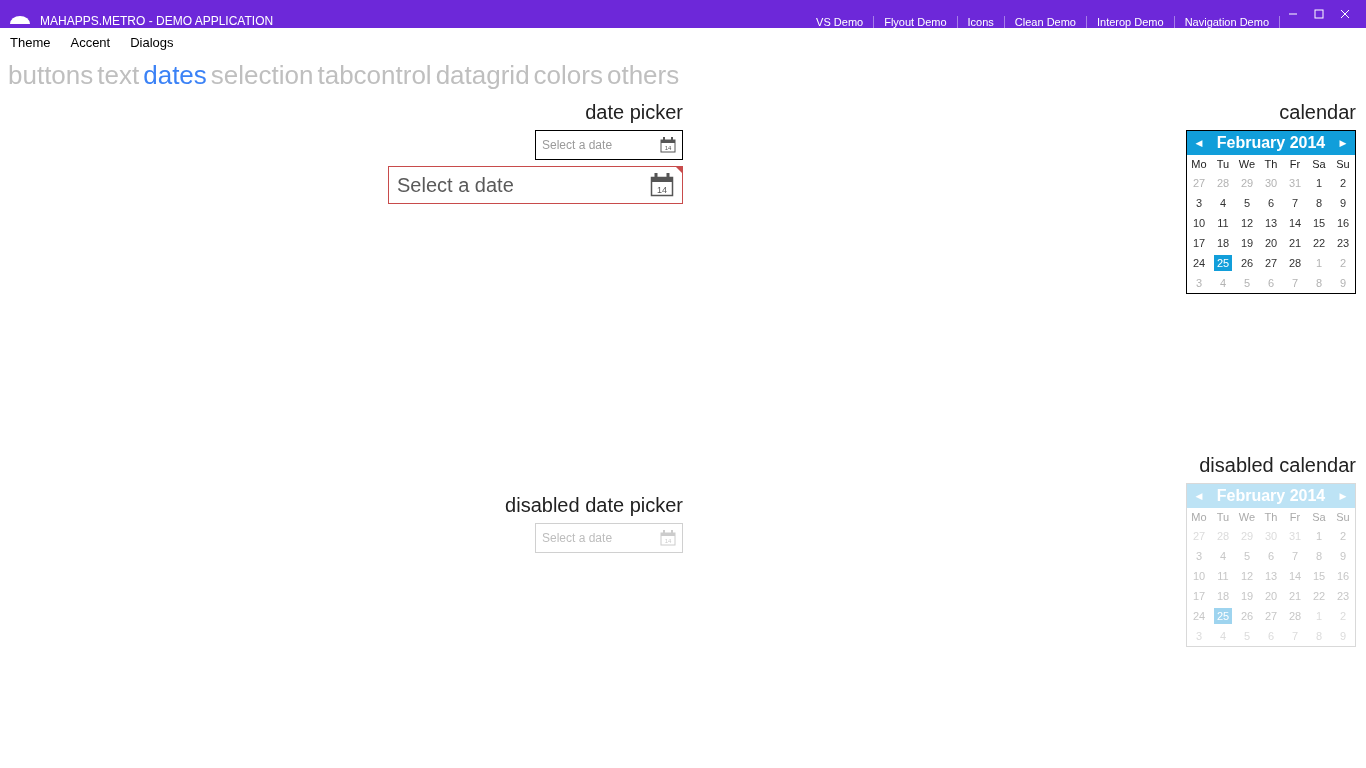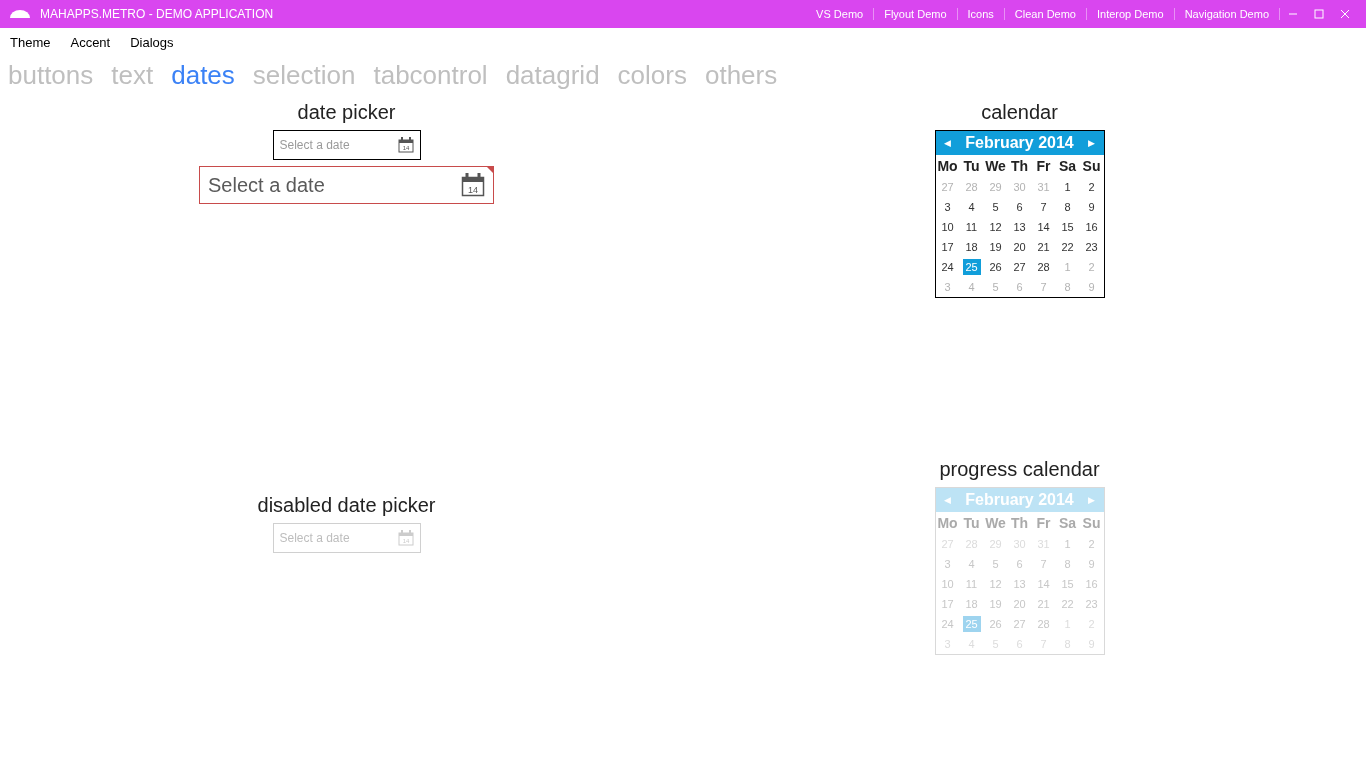--- a/index.html
+++ b/index.html
@@ -1,48 +1,48 @@
 <!DOCTYPE html>
 <html><head>
 <meta charset="utf-8">
 <style>
 *{box-sizing:border-box;margin:0;padding:0;font-family:"Segoe UI",Arial,sans-serif}
 body{width:1366px;height:768px;background:#fff;overflow:hidden}
-.titlebar{height:28px;background:#d946ef;color:#fff;display:flex;align-items:center;padding:0 8px;font-size:12px}
+.titlebar{height:28px;background:#6d28d9;color:#fff;display:flex;align-items:flex-end;padding:0 8px;font-size:12px}
 .titlebar .logo{width:24px;height:16px;margin-right:8px;position:relative}
 .titlebar .logo::before{content:"";position:absolute;width:20px;height:8px;background:#fff;border-radius:50% 50% 0 0/100% 100% 0 0;top:4px;left:2px}
 .titlebar .title{flex:0 0 auto}
 .titlebar .spacer{flex:1}
 .titlebar .tlink{padding:0 10px;border-right:1px solid rgba(255,255,255,0.4);font-size:11px;cursor:pointer}
 .titlebar .tlink:last-of-type{border-right:none}
 .winbtn{width:26px;height:28px;display:flex;align-items:center;justify-content:center;cursor:pointer}
 .winbtn svg{width:10px;height:10px;stroke:#fff;fill:none;stroke-width:1}
 .menubar{height:28px;display:flex;align-items:center;padding-left:0;font-size:13px;color:#000}
 .menubar .mitem{padding:4px 10px;cursor:pointer}
-.tabstrip{display:flex;align-items:baseline;padding:4px 8px 10px 8px;gap:18px}
+.tabstrip{display:flex;align-items:baseline;padding:4px 8px 10px 8px;gap:4px}
 .tabstrip .tab{font-size:26px;font-weight:300;color:#bfbfbf;cursor:pointer}
 .tabstrip .tab.active{color:#3b82f6}
 .content{display:flex;padding:0 10px}
-.col{flex:1;display:flex;flex-direction:column;align-items:center}
+.col{flex:1;display:flex;flex-direction:column;align-items:flex-end}
 .section-title{font-size:20px;font-weight:400;color:#222;margin-bottom:6px}
 .dp-small{width:148px;height:30px;border:1px solid #000;display:flex;align-items:center;padding:0 6px;font-size:12px;color:#9a9a9a}
 .dp-small .dp-text{flex:1}
 .dp-large{width:295px;height:38px;border:1px solid #c84b4b;display:flex;align-items:center;padding:0 8px;margin-top:6px;position:relative}
 .dp-large::after{content:"";position:absolute;top:-1px;right:-1px;width:0;height:0;border-left:8px solid transparent;border-top:8px solid #c84b4b}
 .dp-large .dp-text{flex:1;font-size:20px;font-weight:300;color:#5a5a5a}
 .dp-disabled{width:148px;height:30px;border:1px solid #d0d0d0;display:flex;align-items:center;padding:0 6px;font-size:12px;color:#bdbdbd}
 .dp-disabled .dp-text{flex:1}
 .cal{border:1px solid #000;width:170px;background:#fff}
 .cal.disabled{border:1px solid #d9d9d9}
 .cal-head{background:#119eda;color:#fff;height:24px;display:flex;align-items:center}
 .cal.disabled .cal-head{background:#bde3f5}
 .cal-head .arrow{width:24px;text-align:center;font-size:9px;cursor:pointer}
 .cal-head .month{flex:1;text-align:center;font-size:16px;font-weight:700}
 .cal table{width:100%;border-collapse:collapse;table-layout:fixed}
-.cal th{font-size:14px;font-weight:700;color:#222;padding:3px 0;text-align:center}
+.cal th{font-size:11px;font-weight:400;color:#222;padding:3px 0;text-align:center}
 .cal.disabled th{color:#aaa}
 .cal td{font-size:11px;text-align:center;padding:2px 0;color:#333}
 .cal td.oom{color:#b3b3b3}
 .cal.disabled td{color:#c7c7c7}
 .cal.disabled td.oom{color:#dcdcdc}
 .cal td .daycell{display:inline-block;width:18px;height:16px;line-height:16px}
 .cal td.sel .daycell{background:#119eda;color:#fff}
 .cal.disabled td.sel .daycell{background:#9ed4ef;color:#fff}
 .cal-icon{display:inline-block}
 .cal-icon svg{display:block}
@@ -215,21 +215,21 @@
               <td class="oom"><span class="daycell">7</span></td>
               <td class="oom"><span class="daycell">8</span></td>
               <td class="oom"><span class="daycell">9</span></td>
             </tr>
           </tbody>
         </table>
     </div>
 
     <div style="height:160px"></div>
 
-    <div class="section-title">progress calendar</div>
+    <div class="section-title">disabled calendar</div>
     <div class="cal disabled" id="cal-disabled">
       <div class="cal-head">
         <span class="arrow">◀</span>
         <span class="month">February 2014</span>
         <span class="arrow">▶</span>
       </div>
       <table>
           <thead>
             <tr id="cal-wh-d">
               <th>Mo</th>

